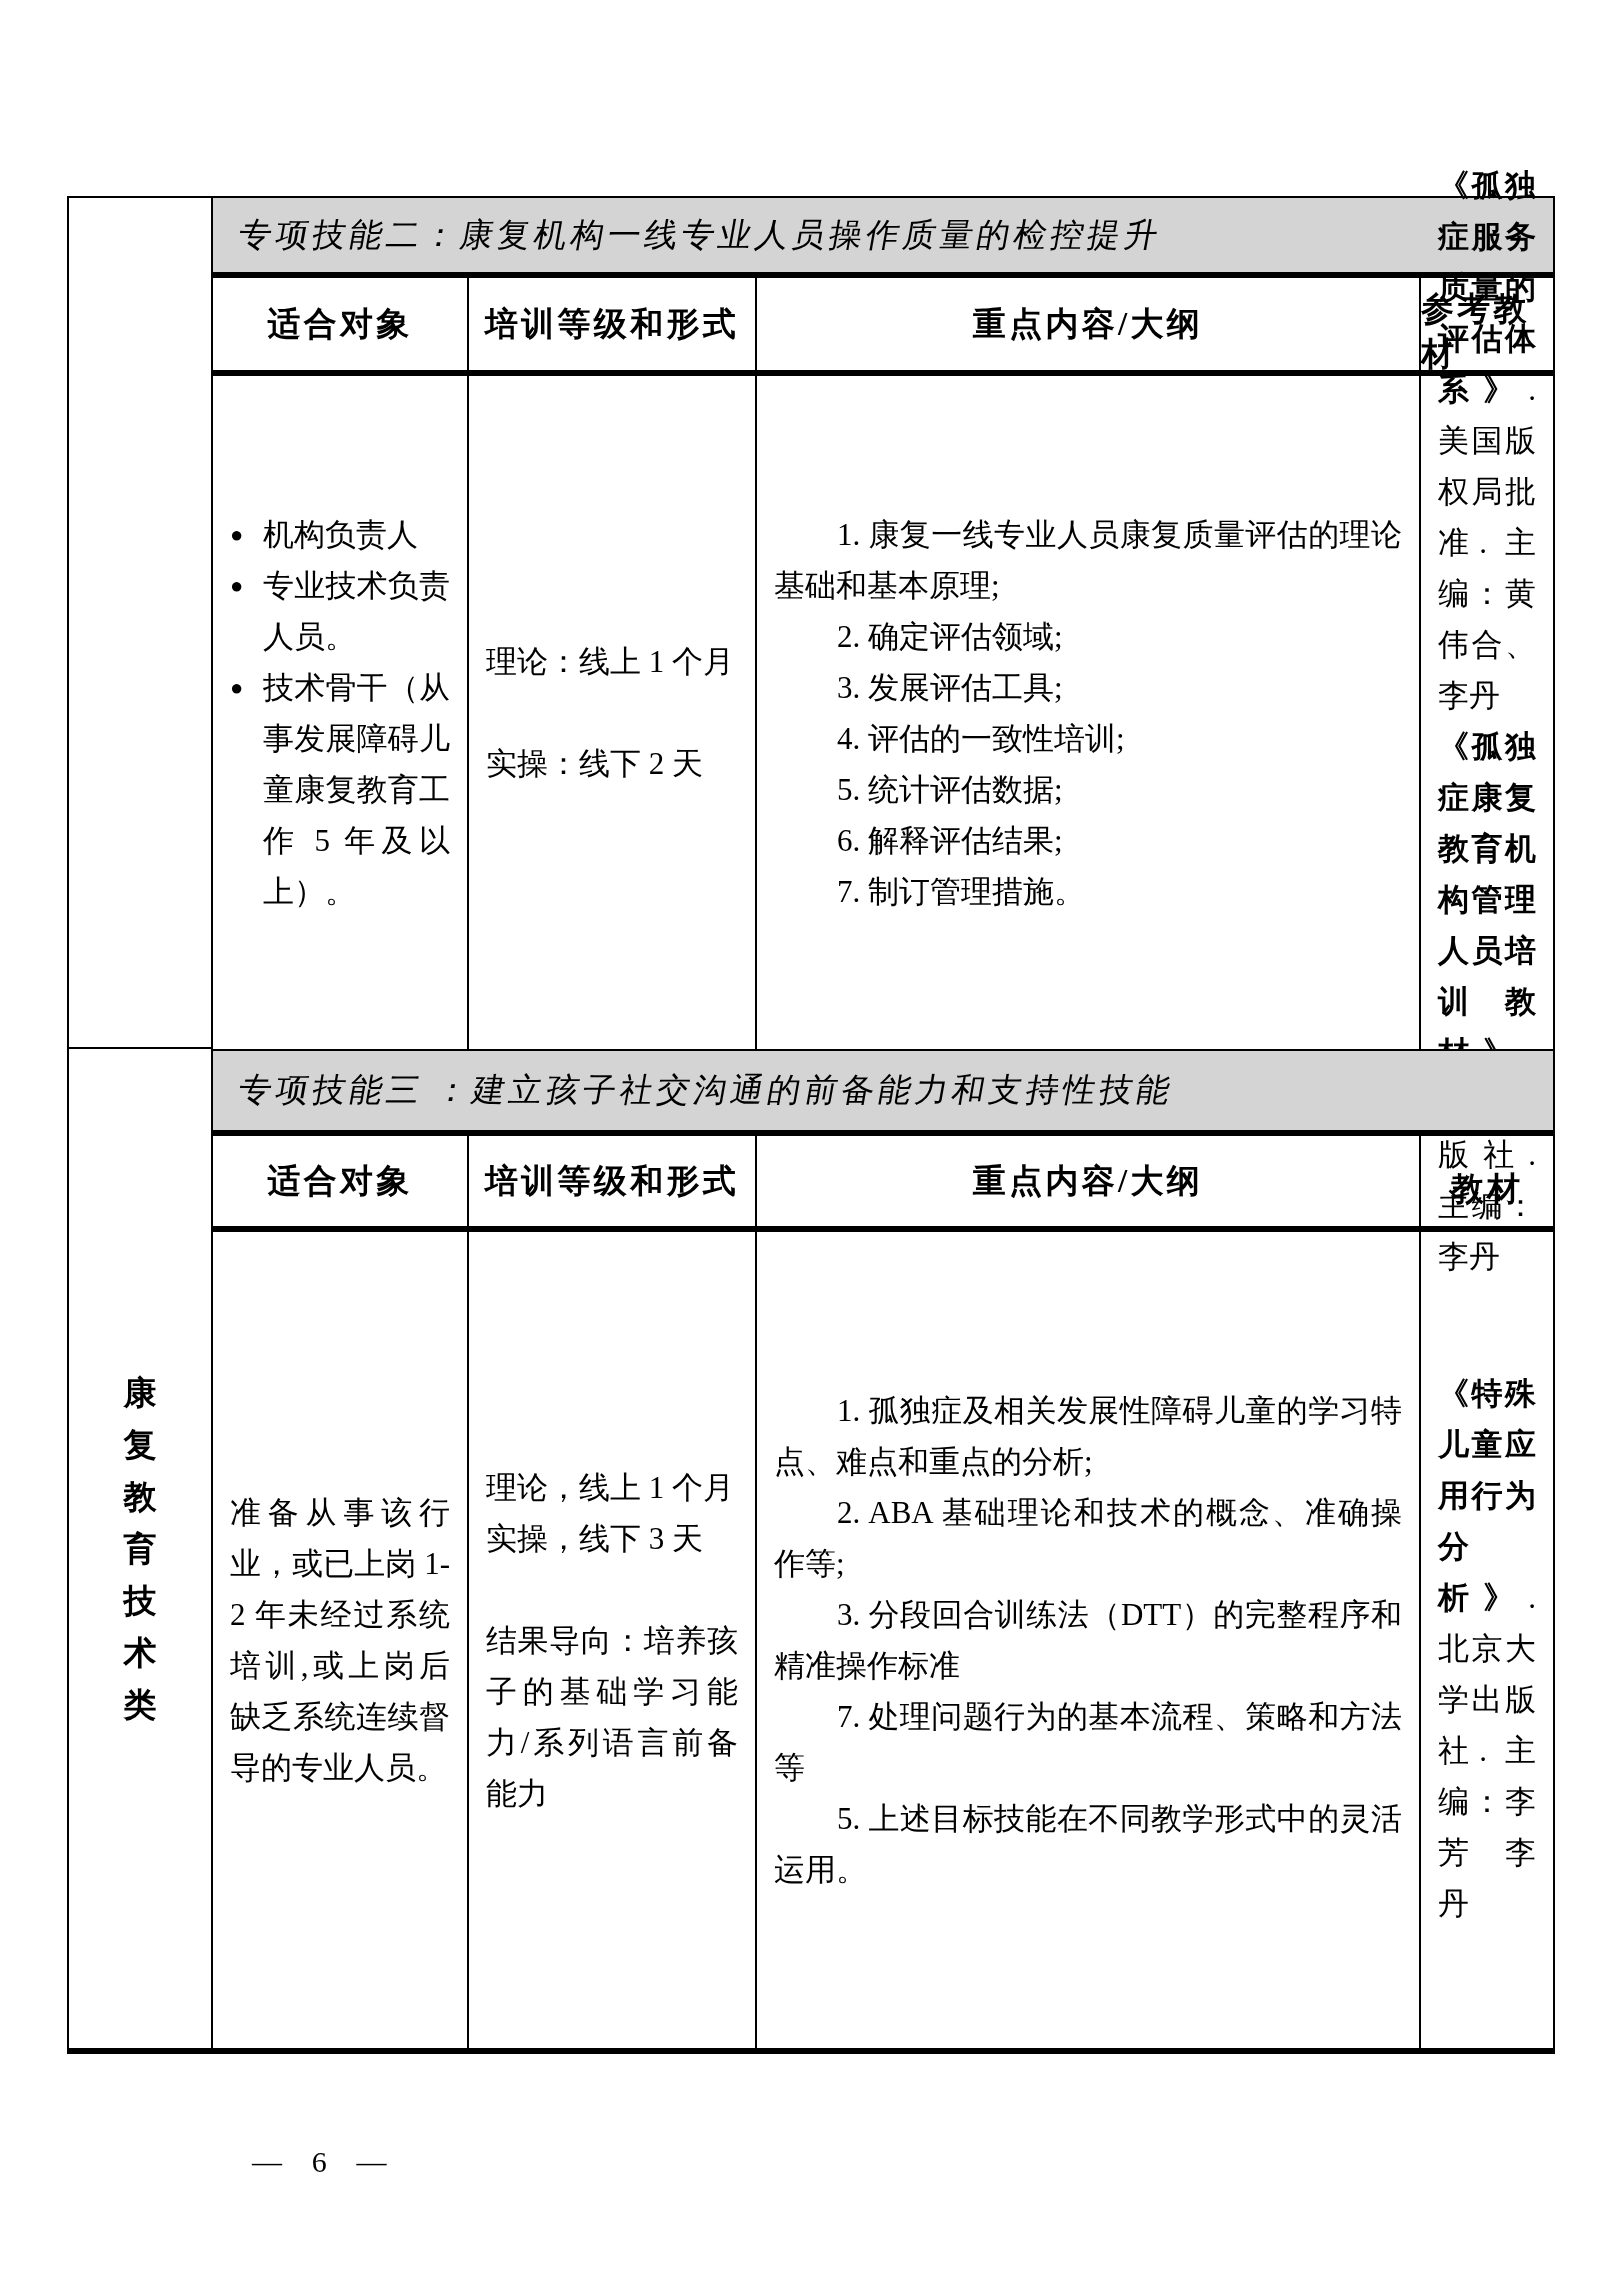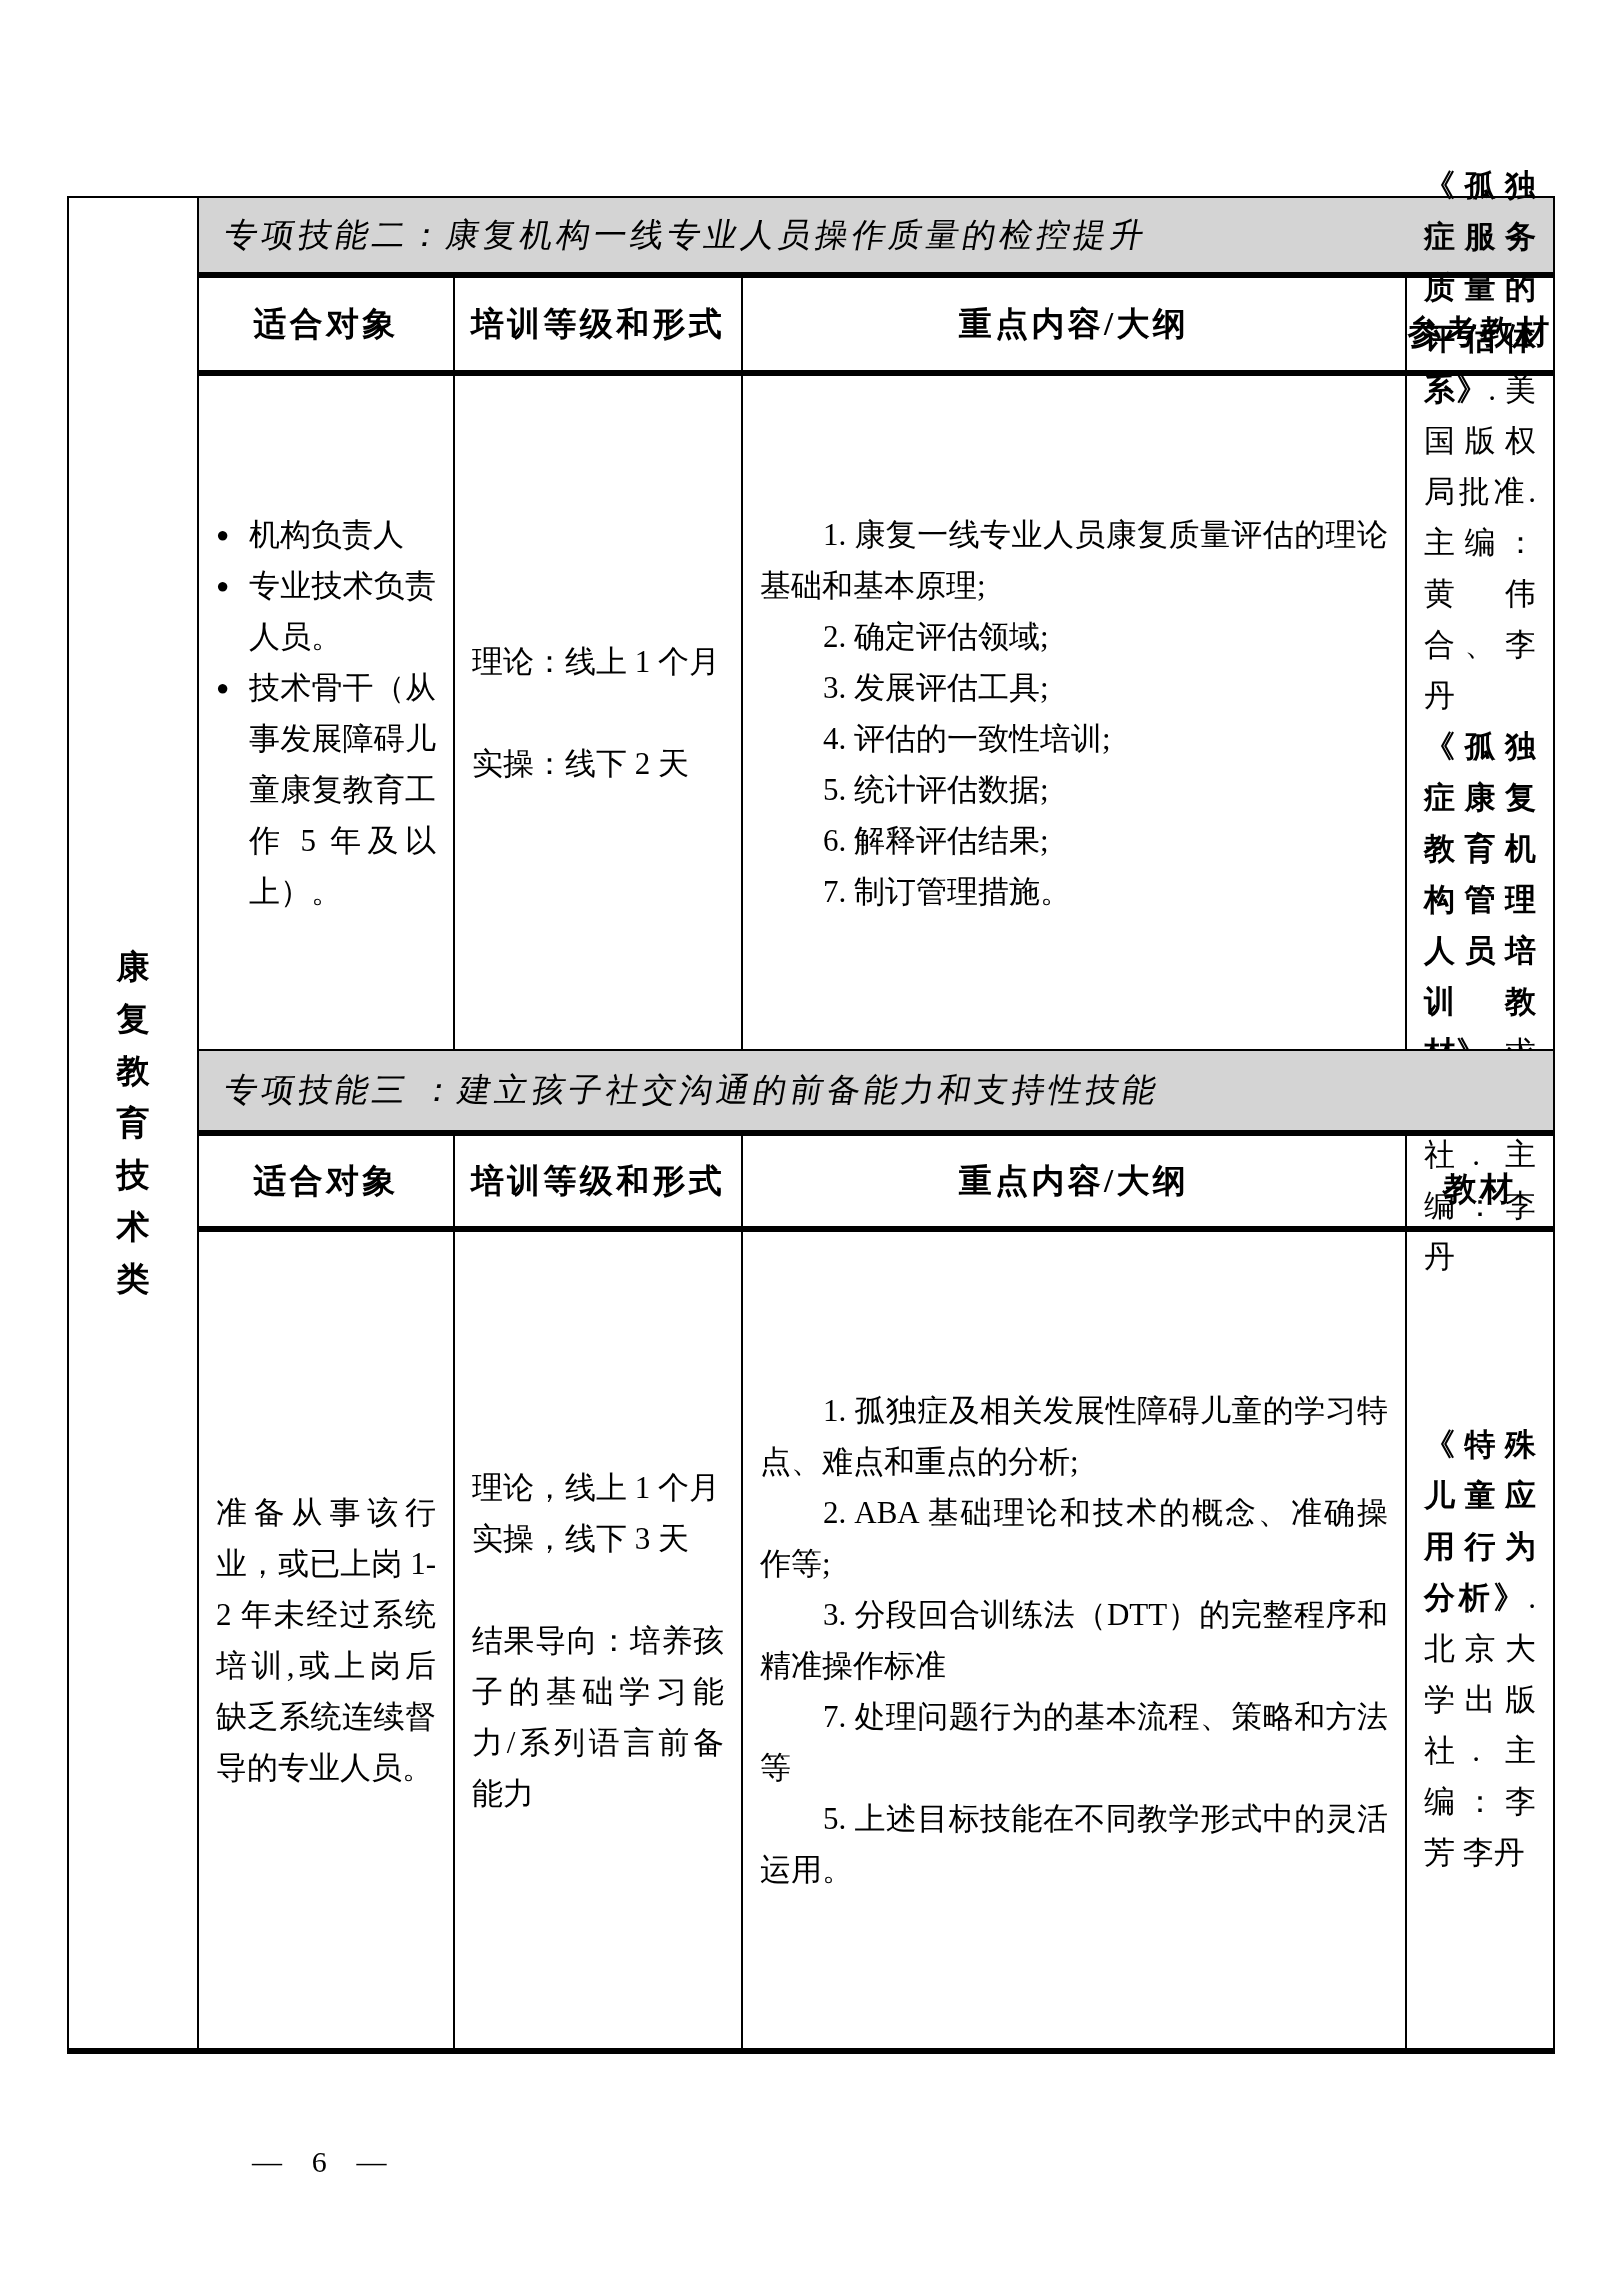--- a/index.html
+++ b/index.html
@@ -8,21 +8,21 @@
     font-family:"Liberation Serif","DejaVu Serif",serif;
     color:#000;
   }
   .table{
     position:absolute;left:67px;top:196px;width:1488px;height:1858px;
     box-sizing:border-box;
     border:2.6px solid #000;border-bottom:6.5px solid #000;
     display:flex;
   }
   
-  .cat-col{width:130px;flex:none;border-right:2.6px solid #000;box-sizing:border-box;display:flex;flex-direction:row;}
+  .cat-col{width:144px;flex:none;border-right:2.6px solid #000;box-sizing:border-box;display:flex;flex-direction:column;}
   .cat-top{height:851px;flex:none;border-bottom:2.6px solid #000;box-sizing:border-box;}
   .cat-bottom{flex:1;display:flex;align-items:center;justify-content:center;}
   .cat-text{
     width:34px;font-size:33px;font-weight:bold;line-height:52px;
     text-align:center;word-break:break-all;letter-spacing:0;
   }
   .main-col{flex:1;display:flex;flex-direction:column;box-sizing:border-box;}
   
   .band{
     flex:none;background:#d4d4d4;border-bottom:6.5px solid #000;box-sizing:border-box;

